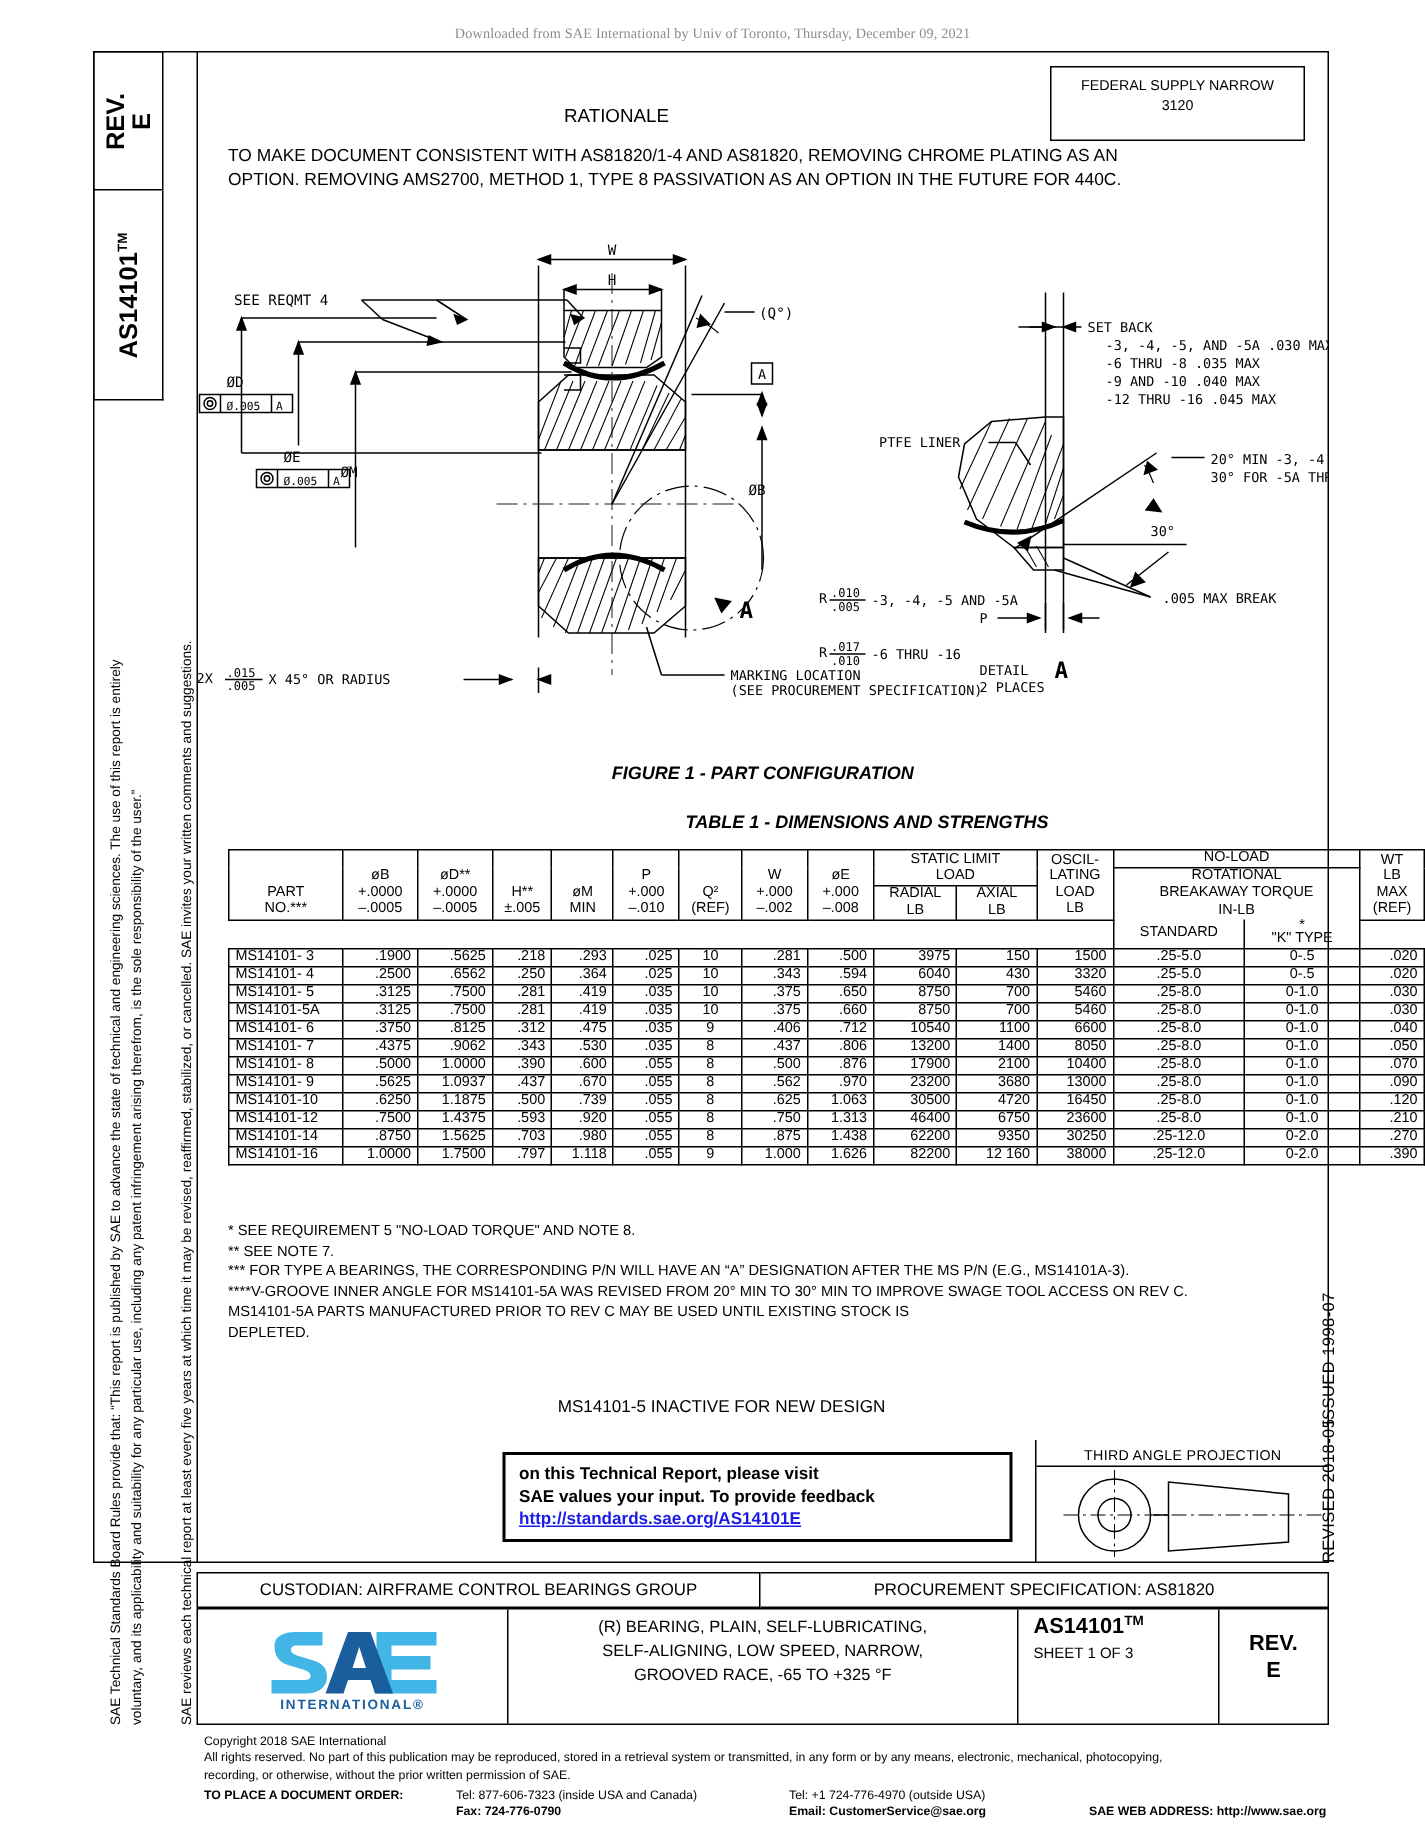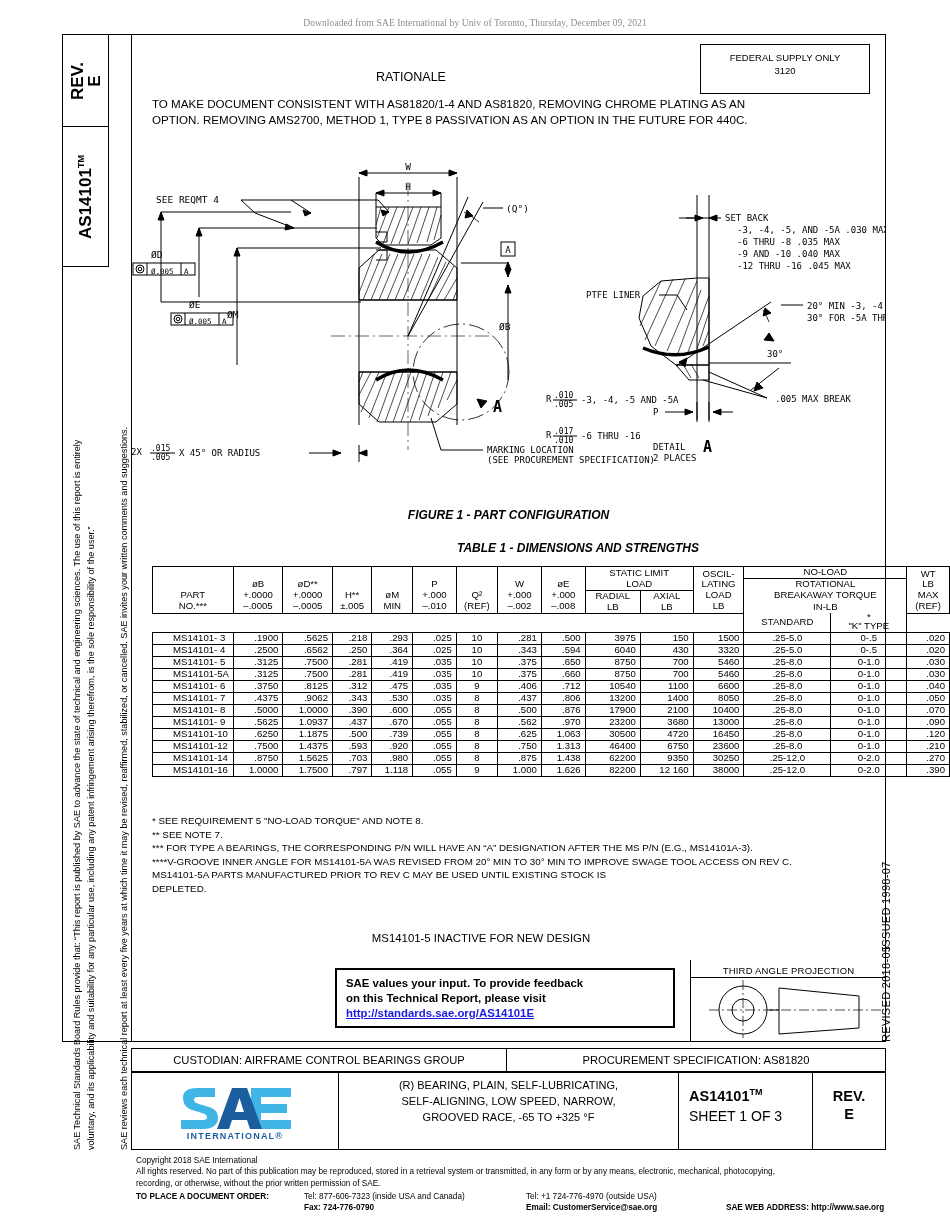--- a/index.html
+++ b/index.html
@@ -47,21 +47,21 @@
   .tabcap{position:absolute;left:131px;top:541px;width:894px;text-align:center;
           font-size:12px;font-weight:bold;font-style:italic;}
 
   
   table.dim{position:absolute;left:152px;top:566px;border-collapse:collapse;font-size:9.6px;}
   table.dim td,table.dim th{border:1px solid #000;padding:0 3px;text-align:center;font-weight:normal;
        line-height:1.12;height:11px;}
   table.dim .hdr{vertical-align:bottom;padding-bottom:1px;}
   table.dim .hdrc{vertical-align:middle;}
   table.dim td.num{text-align:right;padding-right:4px;}
-  table.dim td.pn{text-align:left;padding-left:20px;white-space:pre;}
+  table.dim td.pn{text-align:left;padding-left:4px;white-space:pre;}
   .thick-r{border-right-width:1.8px !important;}
   .thick-l{border-left-width:1.8px !important;}
 
   
   .notes{position:absolute;left:152px;top:814px;width:710px;font-size:9.8px;line-height:1.38;}
   .notes div{white-space:nowrap;}
   .inactive{position:absolute;left:131px;top:932px;width:700px;text-align:center;font-size:11.4px;}
 
   
   .fb{position:absolute;left:335px;top:968px;width:340px;height:60px;border:2.2px solid #000;box-sizing:border-box;
@@ -76,22 +76,22 @@
   .proc{position:absolute;left:507px;top:1048px;width:379px;height:24px;border:1.4px solid #000;border-left:none;box-sizing:border-box;
         text-align:center;font-size:11.2px;line-height:22px;}
 
   .tblock{position:absolute;left:131px;top:1072px;width:755px;height:78px;border:1.6px solid #000;box-sizing:border-box;}
   .tb-logo{position:absolute;left:0;top:0;width:207px;height:100%;border-right:1.4px solid #000;box-sizing:border-box;}
   .tb-mid{position:absolute;left:207px;top:0;width:340px;height:100%;border-right:1.4px solid #000;box-sizing:border-box;}
   .tb-as{position:absolute;left:547px;top:0;width:134px;height:100%;border-right:1.4px solid #000;box-sizing:border-box;padding-left:10px;}
   .tb-rev{position:absolute;left:681px;top:0;width:72px;height:100%;box-sizing:border-box;text-align:center;}
   .ae-std{text-align:center;font-size:16.5px;font-weight:bold;padding-top:5px;border-bottom:1.3px solid #000;padding-bottom:3px;}
   .ae-sub{text-align:center;font-size:11px;line-height:1.45;padding-top:5px;}
-  .as-num{font-size:14.5px;font-weight:bold;padding-top:14px;}
-  .as-sheet{font-size:14px;padding-top:4px;}
+  .as-num{font-size:14.5px;font-weight:bold;padding-top:2px;}
+  .as-sheet{font-size:10px;padding-top:4px;}
   .rev-t{font-size:14.5px;font-weight:bold;padding-top:14px;line-height:1.25;}
 
   
   .copy{position:absolute;left:136px;top:1155px;width:810px;font-size:8.2px;line-height:1.38;}
   .copy .b{font-weight:bold;}
   .ordrow{display:flex;gap:0;font-size:8.2px;}
   .ordrow .c1{width:168px;font-weight:bold;}
   .ordrow .c2{width:222px;}
   .ordrow .c3{width:200px;}
   .ordrow .c4{font-weight:bold;}
@@ -114,21 +114,21 @@
   </div>
 
   <div class="legal legal1">SAE Technical Standards Board Rules provide that: “This report is published by SAE to advance the state of technical and engineering sciences.  The use of this report is entirely</div>
   <div class="legal legal2">voluntary, and its applicability and suitability for any particular use, including any patent infringement arising therefrom, is the sole responsibility of the user.”</div>
   <div class="legal legal4">SAE reviews each technical report at least every five years at which time it may be revised, reaffirmed, stabilized, or cancelled. SAE invites your written comments and suggestions.</div>
 
   <div class="sidedate" style="left:880px;top:1042px;">REVISED 2018-05</div>
   <div class="sidedate" style="left:880px;top:950px;">ISSUED 1998-07</div>
 
   <div class="fsc">
-    <div>FEDERAL SUPPLY ONLY</div>
+    <div>FEDERAL SUPPLY NARROW</div>
     <div>3120</div>
   </div>
 
   <div class="rationale-title">RATIONALE</div>
   <div class="rationale-body">
     <div>TO MAKE DOCUMENT CONSISTENT WITH AS81820/1-4 AND AS81820, REMOVING CHROME PLATING AS AN</div>
     <div>OPTION.  REMOVING AMS2700, METHOD 1, TYPE 8 PASSIVATION AS AN OPTION IN THE FUTURE FOR 440C.</div>
   </div>
 
   <div class="draw">
@@ -674,22 +674,22 @@
       <div>**  SEE NOTE 7.</div>
       <div>*** FOR TYPE A BEARINGS, THE CORRESPONDING P/N WILL HAVE AN “A” DESIGNATION AFTER THE MS P/N (E.G., MS14101A-3).</div>
       <div>****V-GROOVE INNER ANGLE FOR MS14101-5A WAS REVISED FROM 20° MIN TO 30° MIN TO IMPROVE SWAGE TOOL ACCESS ON REV C.</div>
       <div>MS14101-5A PARTS MANUFACTURED PRIOR TO REV C MAY BE USED UNTIL EXISTING STOCK IS</div>
       <div>DEPLETED.</div>
     </div>
 
   <div class="inactive">MS14101-5 INACTIVE FOR NEW DESIGN</div>
 
   <div class="fb">
+    <div>on this Technical Report, please visit</div>
     <div>SAE values your input. To provide feedback</div>
-    <div>on this Technical Report, please visit</div>
     <a href="#">http://standards.sae.org/AS14101E</a>
   </div>
 
   <div class="tap">
     <div class="lab">THIRD ANGLE PROJECTION</div>
     <svg width="194" height="60" viewBox="0 0 194 60" style="display:block;margin-top:1px;border-top:1.3px solid #000;">
       <g stroke="#000" fill="none" stroke-width="1">
         <circle cx="52" cy="32" r="24"></circle>
         <circle cx="52" cy="32" r="11"></circle>
         <path d="M78,32 L88,32 L88,10 L168,18 L168,50 L88,56 L88,32"></path>

